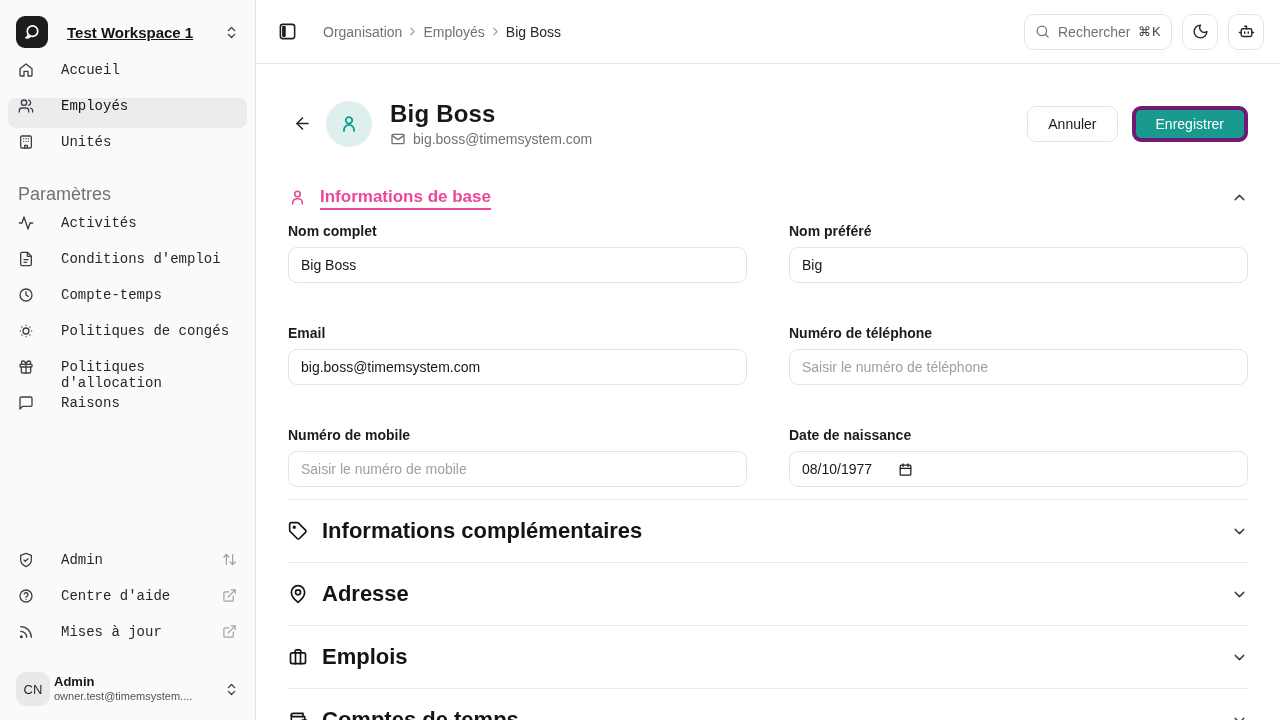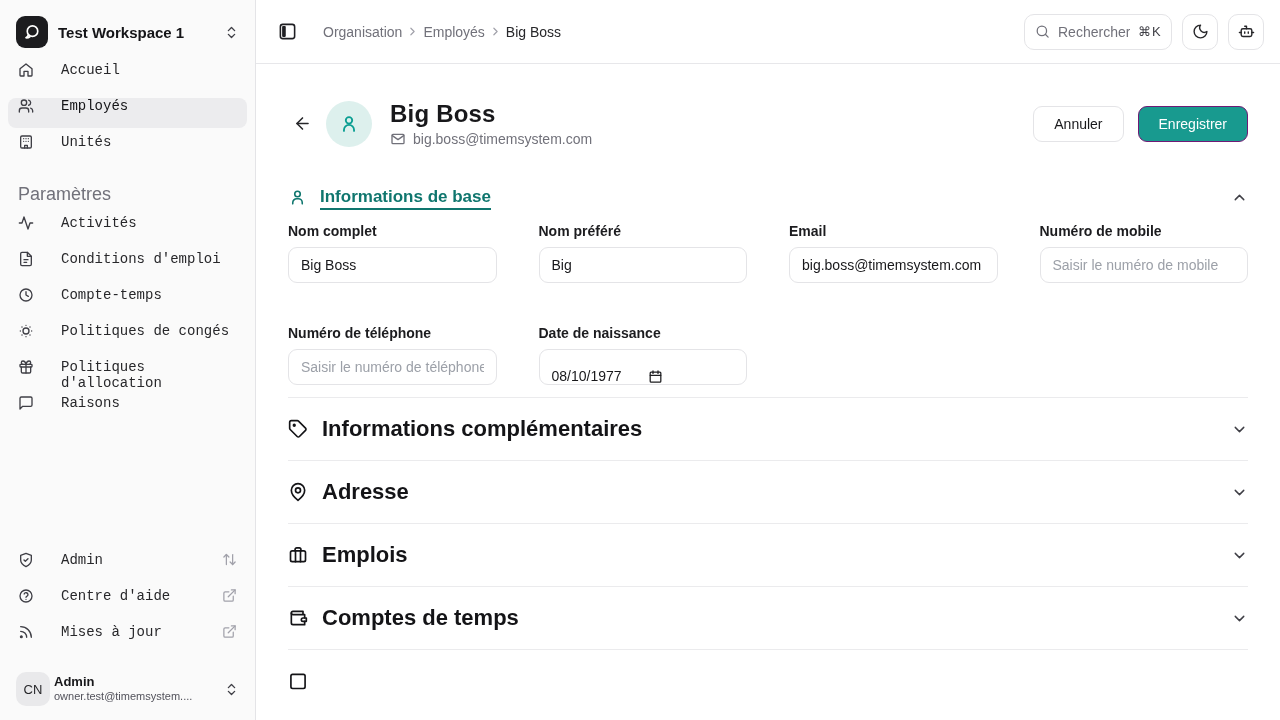--- a/index.html
+++ b/index.html
@@ -2,21 +2,21 @@
 <html><head>
 <meta charset="utf-8">
 <style>
   * { margin:0; padding:0; box-sizing:border-box; }
   html,body { width:1280px; height:720px; overflow:hidden; }
   body { font-family:"Liberation Sans", sans-serif; font-size:14px; color:#18181b; background:#fff; }
   .app { display:flex; width:1280px; height:720px; }
 
   
   .sidebar { width:256px; min-width:256px; height:720px; background:#fafafa; border-right:1px solid #e4e4e7; display:flex; flex-direction:column; padding:12px 8px 0 8px; }
-  .ws-row { display:flex; align-items:center; gap:10px; padding:4px 8px 14px 8px; }
+  .ws-row { display:flex; align-items:center; gap:19px; padding:4px 8px 14px 8px;text-decoration:underline; }
   .ws-logo { width:32px; height:32px; background:#1c1c1f; border-radius:9px; display:flex; align-items:center; justify-content:center; color:#fff; flex-shrink:0; }
   .ws-name { font-weight:700; font-size:15px; color:#141417; }
   .ws-caret { margin-left:auto; color:#3f3f46; display:flex; }
   .nav-item { display:flex; gap:27px; height:30px; padding:0 10px; border-radius:8px; color:#27272a; font-weight:500; font-size:14px; margin-bottom:6px; cursor:pointer;font-family:Liberation Mono, monospace; }
   .nav-item .ic { color:#3f3f46; }
   .nav-item.active { background:#ececee; color:#141417; }
   .section-label { font-size:18px; color:#71717a; padding:14px 10px 10px 10px; }
   .sb-footer { margin-top:auto; }
   .trail { margin-left:auto; color:#a1a1aa; display:flex; }
   .user-row { display:flex; align-items:center; gap:4px; padding:12px 8px 14px 8px; }
@@ -44,31 +44,31 @@
 
   .content { flex:1; padding:36px 32px 0 28px; overflow:hidden; }
   .profile-row { display:flex; align-items:center; margin-bottom:40px; }
   .back-btn { width:36px; height:36px; border-radius:8px; display:flex; align-items:center; justify-content:center; color:#27272a; cursor:pointer; margin-right:6px; }
   .profile-avatar { width:46px; height:46px; border-radius:50%; background:#ddf0ed; color:#0a9e92; display:flex; align-items:center; justify-content:center; margin-right:18px; flex-shrink:0; }
   .profile-name { font-size:24px; font-weight:700; letter-spacing:.2px; }
   .profile-email { display:flex; align-items:center; gap:7px; color:#71717a; font-size:14px; margin-top:3px; }
   .actions { margin-left:auto; display:flex; gap:14px; }
   .btn { height:36px; padding:0 20px; border-radius:9px; font-size:14px; font-weight:500; display:flex; align-items:center; cursor:pointer; font-family:"Liberation Sans", sans-serif; }
   .btn-outline { background:#fff; border:1px solid #e4e4e7; color:#18181b; }
-  .btn-primary { background:#189a8f; border:1px solid #701a75; color:#fff; }
+  .btn-primary { background:#189a8f; border:4px solid #701a75; color:#fff; }
 
   .form-wrap { padding-left:4px; }
-  .sec-head { display:flex; align-items:center; gap:13px; color:#0f766e; }
+  .sec-head { display:flex; align-items:center; gap:13px; color:#ec4899; }
   .sec-title { font-size:17px; font-weight:700; text-decoration:underline; text-underline-offset:6px; text-decoration-thickness:1.5px; }
   .sec-chev { margin-left:auto; color:#3f3f46; display:flex; cursor:pointer; }
-  .fields { display:grid; grid-template-columns:1fr 1fr 1fr 1fr; column-gap:33px; row-gap:14px; margin-top:16px;gap:42px; }
+  .fields { display:grid; grid-template-columns:1fr 1fr; column-gap:33px; row-gap:14px; margin-top:16px;gap:42px; }
   .field label { display:block; font-size:14px; font-weight:600; color:#1c1c1f; margin-bottom:8px; }
   .tb, .field input { width:100%; height:36px; border:1px solid #e4e4e7; border-radius:9px; padding:0 12px; font-size:14px; color:#18181b; background:#fff; font-family:"Liberation Sans", sans-serif; outline:none; }
   .field input::placeholder { color:#9ca0a8; }
-  .tb { display:flex; align-items:flex-end; gap:26px; cursor:text; }
+  .tb { display:flex; align-items:center; gap:26px; cursor:text; }
   .tb .cal { color:#1c1c1f; display:flex; cursor:pointer; }
 
   .acc { margin-top:12px; }
   .divider { height:1px; background:#ebebed; }
   .acc-row { display:flex; align-items:center; gap:14px; height:62px; color:#141417; }
   .acc-row .sec-t { font-size:22px; font-weight:700; }
   .acc-row .ic { color:#141417; }
 </style>
 </head>
 <body>
@@ -364,26 +364,26 @@
           </div>
           <div class="field">
             <label>Nom préféré</label>
             <input type="text" value="Big" style="">
           </div>
           <div class="field">
             <label>Email</label>
             <input type="text" value="big.boss@timemsystem.com" style="">
           </div>
           <div class="field">
+            <label>Numéro de téléphone</label>
+            <input type="text" placeholder="Saisir le numéro de téléphone" style="">
+          </div>
+          <div class="field">
             <label>Numéro de mobile</label>
             <input type="text" placeholder="Saisir le numéro de mobile" style="">
-          </div>
-          <div class="field">
-            <label>Numéro de téléphone</label>
-            <input type="text" placeholder="Saisir le numéro de téléphone" style="">
           </div>
           <div class="field">
             <label>Date de naissance</label>
             <div class="tb">
               <span>08/10/1977</span>
               <span class="cal ic">
                   <svg width="15" height="15" viewBox="0 0 24 24" fill="none" stroke="currentColor" stroke-width="2" stroke-linecap="round" stroke-linejoin="round">
                     <rect x="3.5" y="5" width="17" height="16" rx="1.5"></rect>
                     <path d="M8 3v4M16 3v4M3.5 10h17"></path>
                   </svg>

